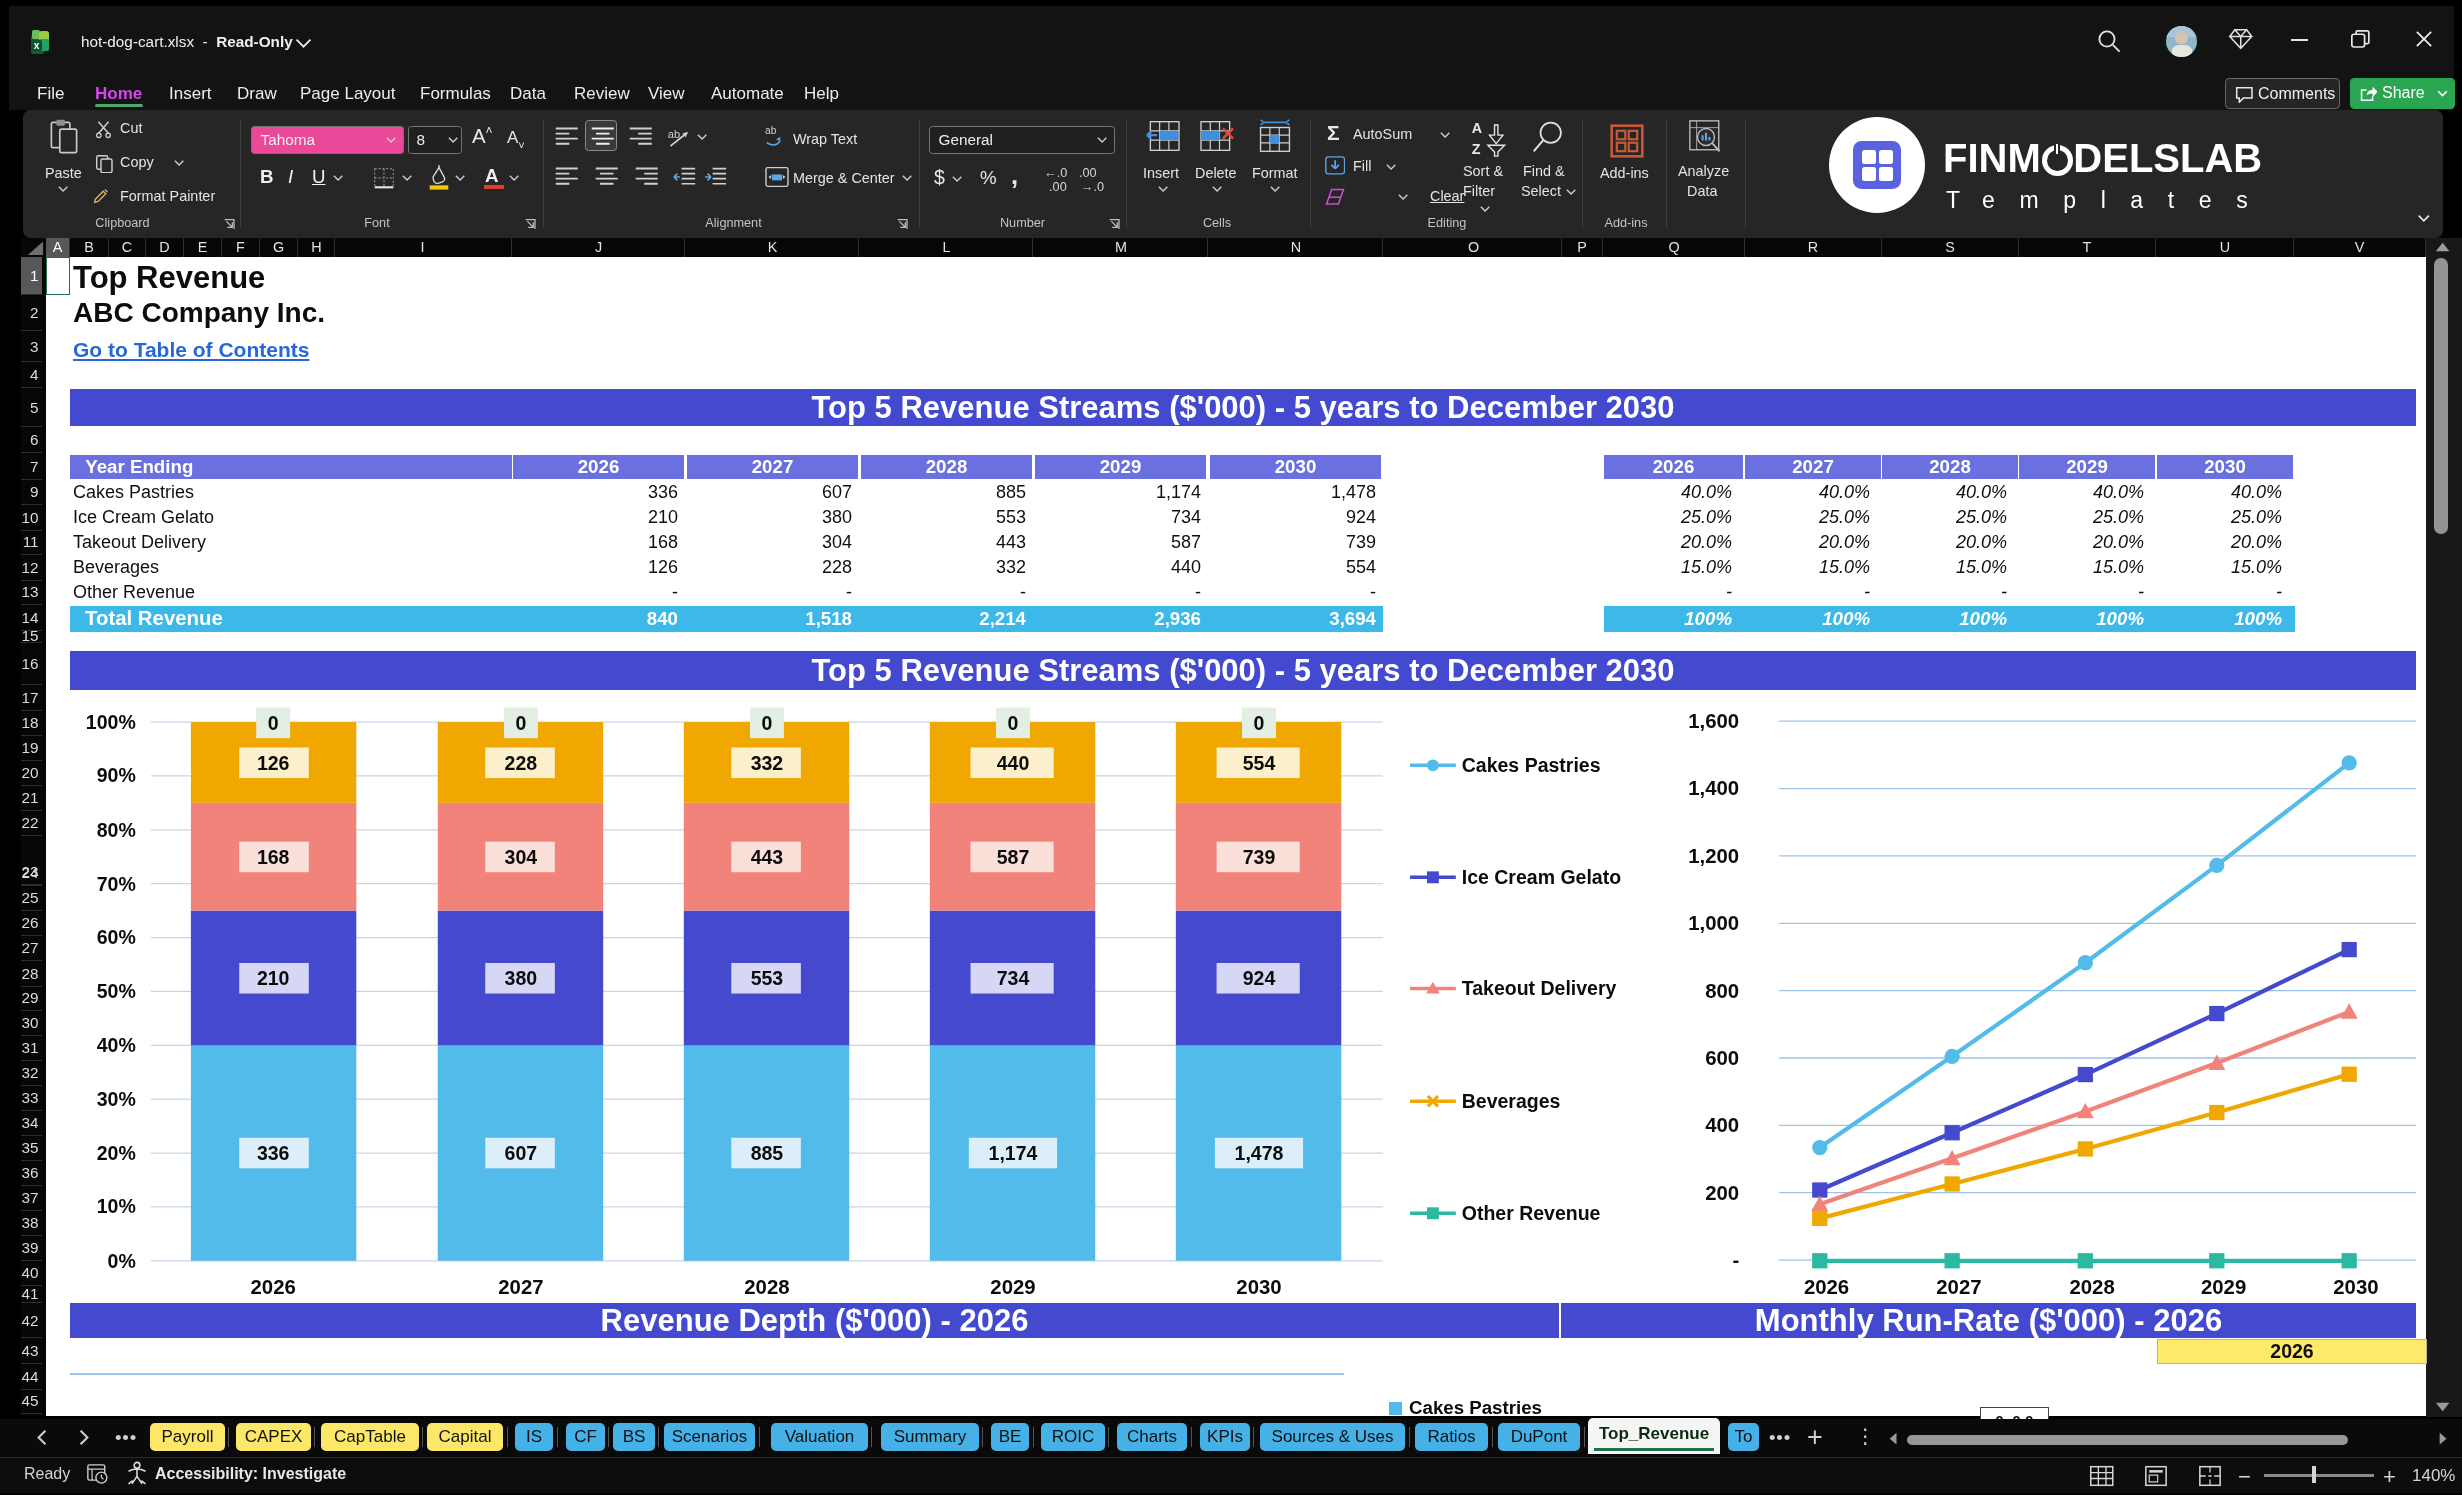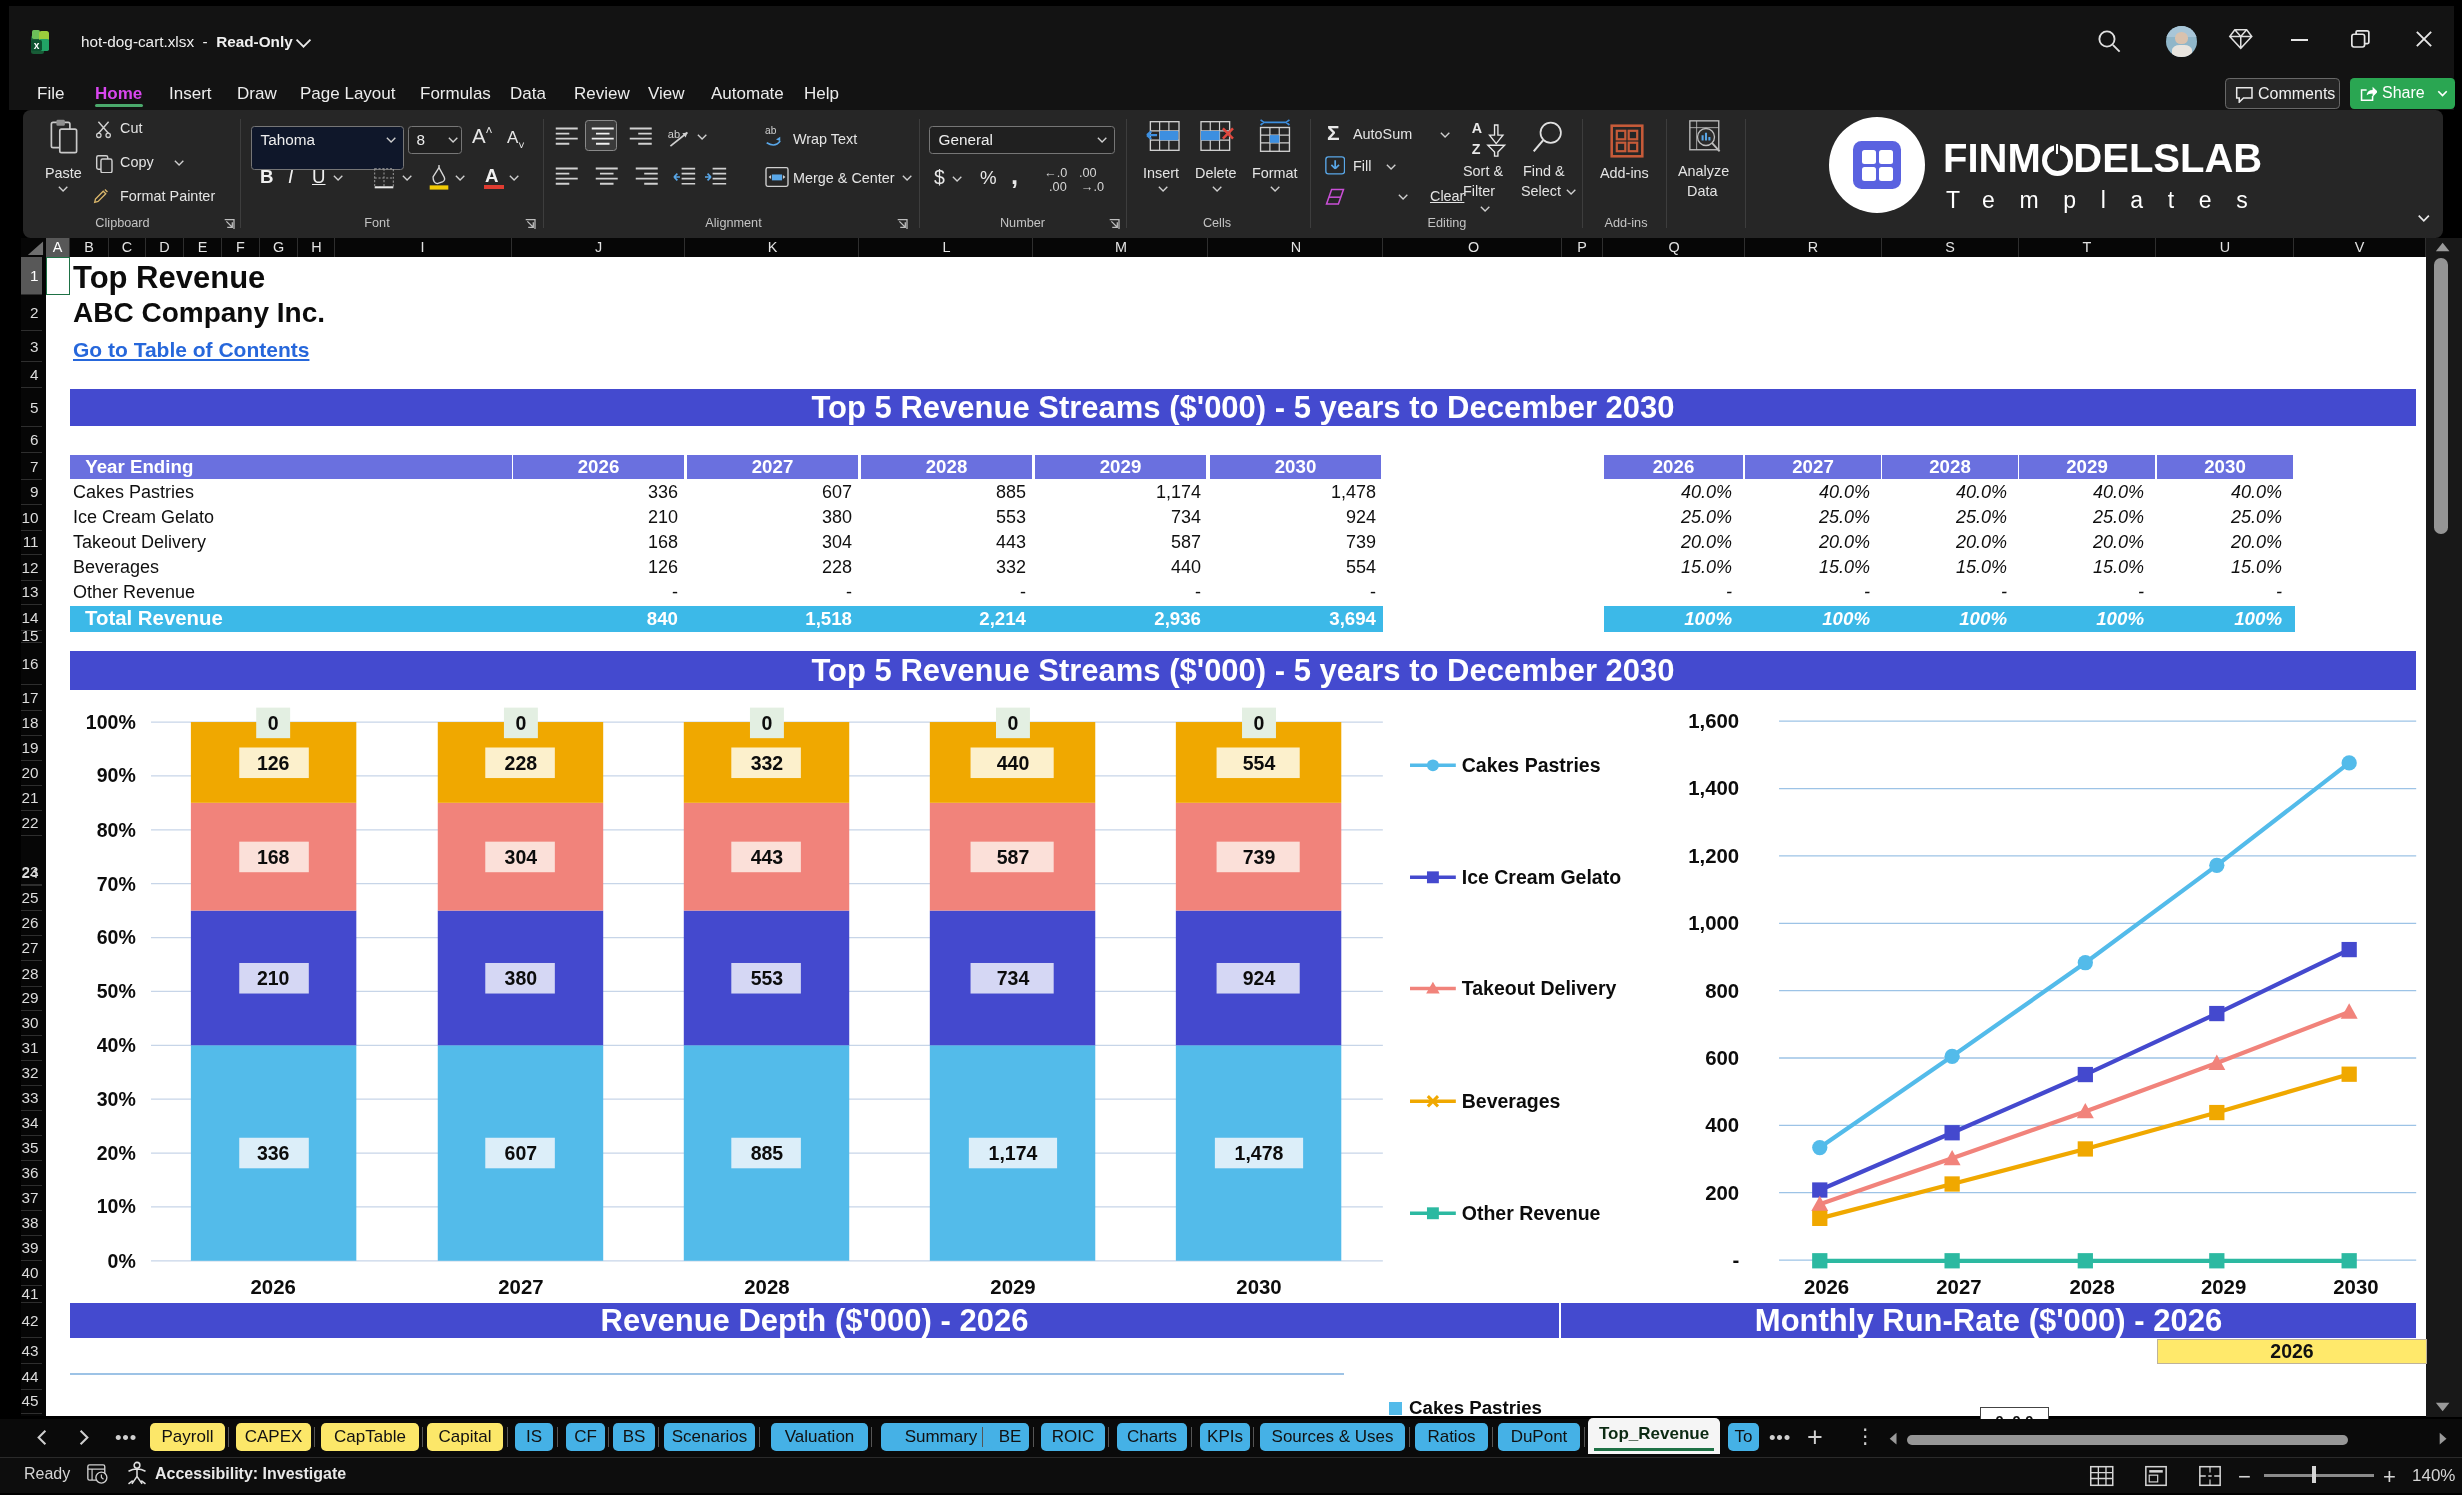--- a/index.html
+++ b/index.html
@@ -121,21 +121,21 @@
       <path d="M14 3 l3 3" stroke="#d8b56a" stroke-width="1.6"></path>
     </svg>
     <div class="abs rtext" style="left:120px;top:188px;">Format Painter</div>
     <div class="abs glabel" style="left:76px;top:216px;width:93px;">Clipboard</div>
     <svg class="abs" style="left:223px;top:218px;" width="12.7" height="12.7" viewBox="0 0 15 15">
       <path d="M2 2 h11 v11" stroke="#bdbdbd" stroke-width="1.5" fill="none"></path>
       <path d="M4 4 l7 7 M11 5 v6 h-6" stroke="#bdbdbd" stroke-width="1.5" fill="none"></path>
     </svg>
     <div class="gdiv" style="left:240px;"></div>
 
-    <div class="abs" style="left:251px;top:126px;width:153px;height:44px;background:#0f172a;border:0.8px solid #767676;border-radius:3.4px;color:#eee;font-size:15.3px;line-height:26px;padding-left:8.5px;">Tahoma</div>
+    <div class="abs" style="left:251px;top:126px;width:153px;height:28px;background:#ec4899;border:0.8px solid #767676;border-radius:3.4px;color:#eee;font-size:15.3px;line-height:26px;padding-left:8.5px;">Tahoma</div>
     <svg class="abs" style="left:386px;top:137px;" width="10.2" height="6.8" viewBox="0 0 12 8">
       <path d="M1 1 L6 6 L11 1" stroke="#cfcfcf" stroke-width="1.6" fill="none"></path>
     </svg>
     <div class="abs" style="left:408px;top:126px;width:54px;height:28px;background:#202020;border:0.8px solid #767676;border-radius:3.4px;color:#eee;font-size:15.3px;line-height:26px;padding-left:7.6px;">8</div>
     <svg class="abs" style="left:448px;top:137px;" width="10.2" height="6.8" viewBox="0 0 12 8">
       <path d="M1 1 L6 6 L11 1" stroke="#cfcfcf" stroke-width="1.6" fill="none"></path>
     </svg>
     <div class="abs" style="left:472px;top:125px;color:#e8e8e8;font-size:20.4px;">A<span style="font-size:12px;position:relative;top:-8.5px;">˄</span></div>
     <div class="abs" style="left:507px;top:128px;color:#e8e8e8;font-size:17px;">A<span style="font-size:11px;position:relative;top:6px;">˅</span></div>
     <div class="abs" style="left:260px;top:166px;color:#f0f0f0;font-size:18.7px;font-weight:bold;">B</div>
@@ -728,21 +728,21 @@
 <div class="tab btab" style="left:515px;width:38px;">IS</div>
 <div class="abs" style="left:557px;top:1427px;width:0.8px;height:20.4px;background:#555;"></div>
 <div class="tab btab" style="left:566px;width:39px;">CF</div>
 <div class="abs" style="left:608px;top:1427px;width:0.8px;height:20.4px;background:#555;"></div>
 <div class="tab btab" style="left:613px;width:42px;">BS</div>
 <div class="abs" style="left:658px;top:1427px;width:0.8px;height:20.4px;background:#555;"></div>
 <div class="tab btab" style="left:664px;width:91px;">Scenarios</div>
 <div class="abs" style="left:759px;top:1427px;width:0.8px;height:20.4px;background:#555;"></div>
 <div class="tab btab" style="left:771px;width:97px;">Valuation</div>
 <div class="abs" style="left:871px;top:1427px;width:0.8px;height:20.4px;background:#555;"></div>
-<div class="tab btab" style="left:881px;width:120px;">Summary</div>
+<div class="tab btab" style="left:881px;width:98px;">Summary</div>
 <div class="abs" style="left:982px;top:1427px;width:0.8px;height:20.4px;background:#555;"></div>
 <div class="tab btab" style="left:991px;width:38px;">BE</div>
 <div class="abs" style="left:1033px;top:1427px;width:0.8px;height:20.4px;background:#555;"></div>
 <div class="tab btab" style="left:1041px;width:64px;">ROIC</div>
 <div class="abs" style="left:1108px;top:1427px;width:0.8px;height:20.4px;background:#555;"></div>
 <div class="tab btab" style="left:1117px;width:70px;">Charts</div>
 <div class="abs" style="left:1191px;top:1427px;width:0.8px;height:20.4px;background:#555;"></div>
 <div class="tab btab" style="left:1200px;width:50px;">KPIs</div>
 <div class="abs" style="left:1253px;top:1427px;width:0.8px;height:20.4px;background:#555;"></div>
 <div class="tab btab" style="left:1260px;width:145px;">Sources &amp; Uses</div>

